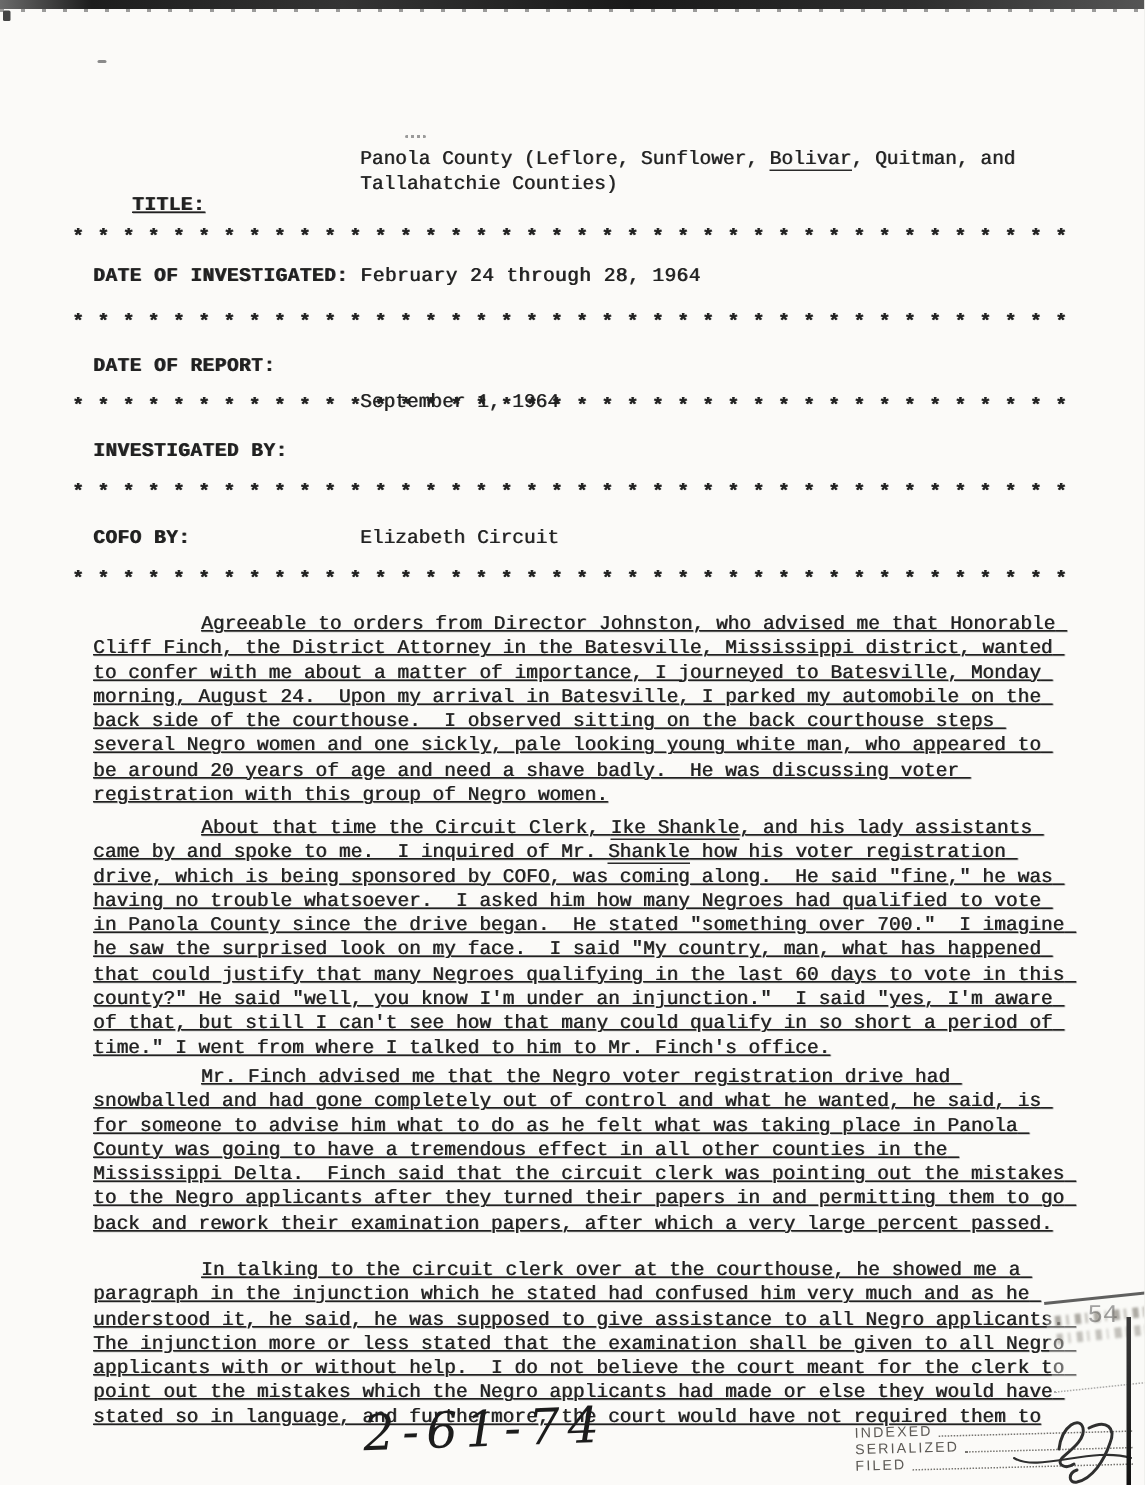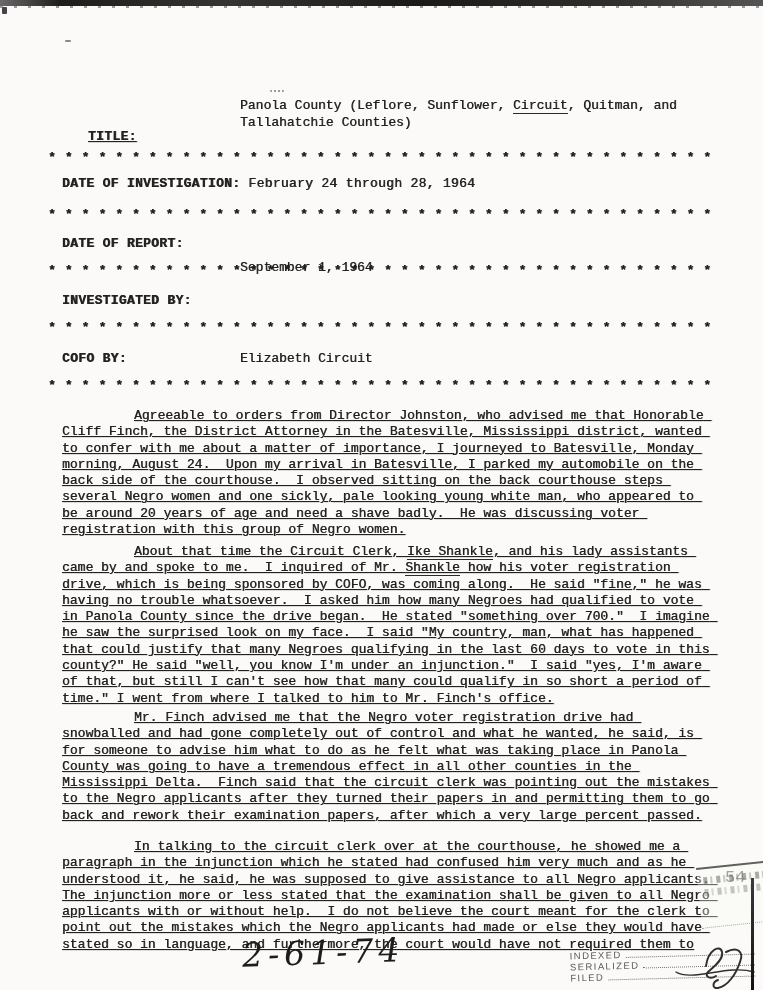--- a/index.html
+++ b/index.html
@@ -79,25 +79,25 @@
 <body>
 
 <div class="page">
 
   <div class="scan-top"></div>
   <div class="speck" style="left:2px;top:7px;width:5px;height:7px;"></div>
   <div class="speck" style="left:65px;top:40px;width:6px;height:2px;background:#8a8a8a;"></div>
   <div class="speck" style="left:270px;top:90px;width:14px;height:2px;background:repeating-linear-gradient(90deg,#9a9a9a 0 2px,transparent 2px 4px);"></div>
 
   <div class="label u-label" style="left:88px;top:98px;margin-top:31px;">TITLE:</div>
-  <div class="value typed" style="left:240px;top:98px;width:462px;"><span>Panola County (Leflore, Sunflower, </span><span class="u">Circuit</span><span>, Quitman, and Tallahatchie Counties)</span></div>
+  <div class="value typed" style="left:240px;top:98px;width:462px;"><span>Panola County (Leflore, Sunflower, </span><span class="u">Bolivar</span><span>, Quitman, and Tallahatchie Counties)</span></div>
 
   <div class="sep" style="top:150px;">* * * * * * * * * * * * * * * * * * * * * * * * * * * * * * * * * * * * * * * * * * * * *</div>
 
-  <div class="label" style="left:62px;top:176px;"><span>DATE OF INVESTIGATION:</span><span style="font-weight:normal;"> February 24 through 28, 1964</span></div>
+  <div class="label" style="left:62px;top:176px;"><span>DATE OF INVESTIGATED:</span><span style="font-weight:normal;"> February 24 through 28, 1964</span></div>
 
   <div class="sep" style="top:207px;">* * * * * * * * * * * * * * * * * * * * * * * * * * * * * * * * * * * * * * * * * * * * *</div>
 
   <div class="label" style="left:62px;top:236px;">DATE OF REPORT:</div>
   <div class="value" style="left:240px;top:236px;margin-top:24px;">September 1, 1964</div>
 
   <div class="sep" style="top:263px;">* * * * * * * * * * * * * * * * * * * * * * * * * * * * * * * * * * * * * * * * * * * * *</div>
 
   <div class="label" style="left:62px;top:293px;">INVESTIGATED BY:</div>
 

